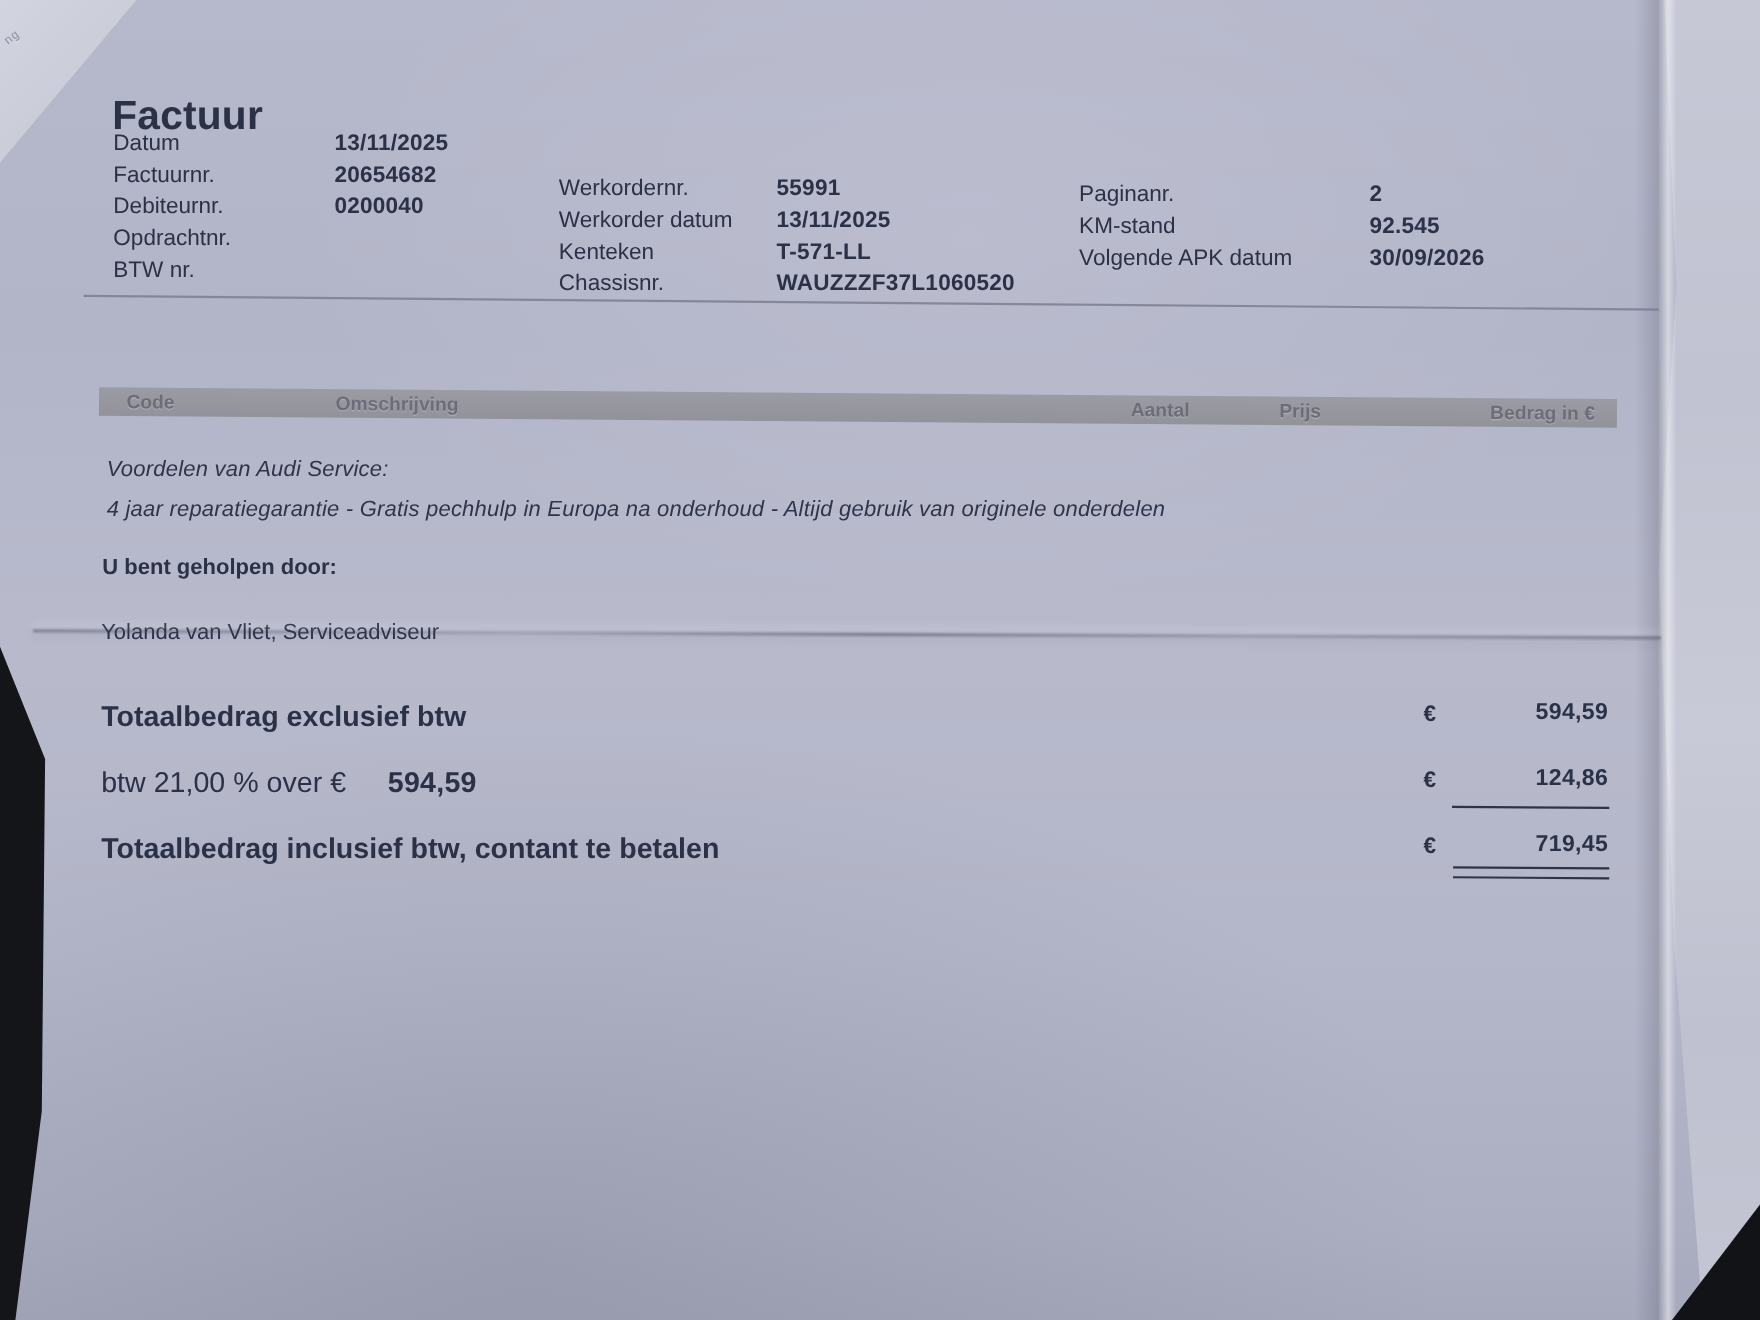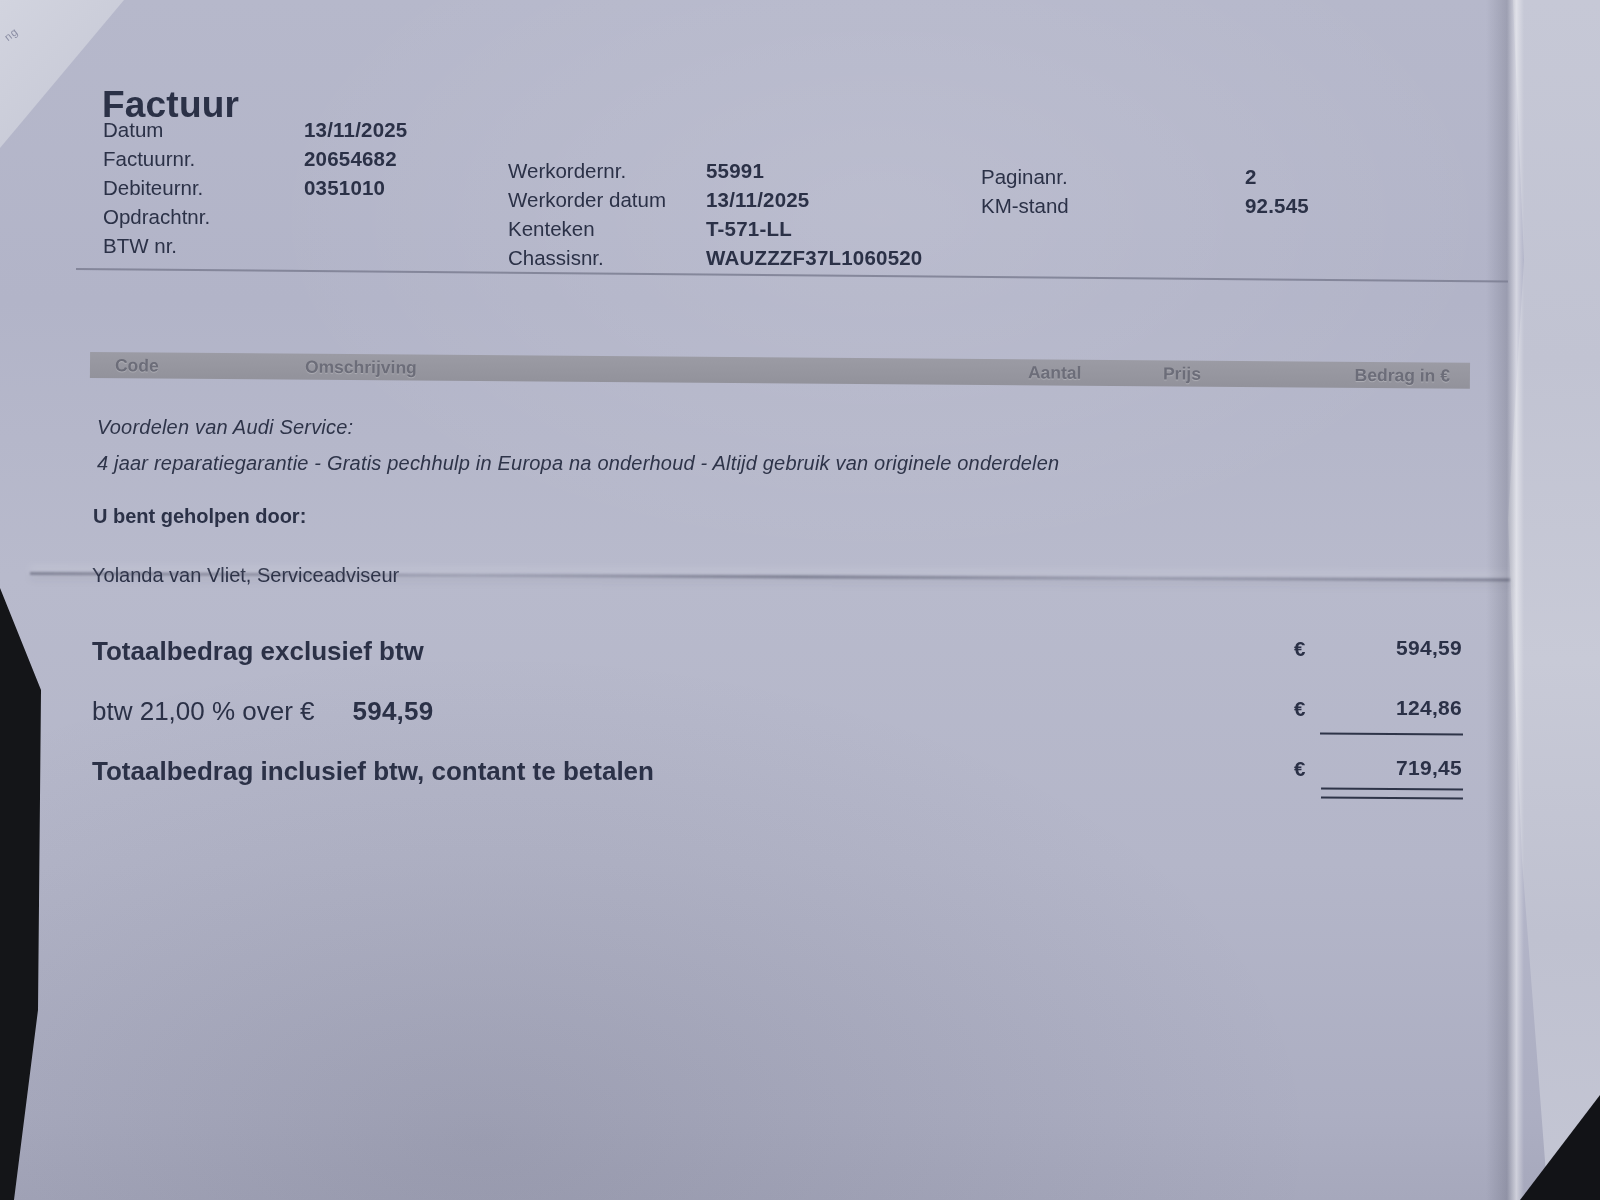--- a/index.html
+++ b/index.html
@@ -135,21 +135,21 @@
       <div class="irow">
           <span class="lbl">Datum</span>
           <span class="val">13/11/2025</span>
         </div>
       <div class="irow">
           <span class="lbl">Factuurnr.</span>
           <span class="val">20654682</span>
         </div>
       <div class="irow">
           <span class="lbl">Debiteurnr.</span>
-          <span class="val">0351010</span>
+          <span class="val">0200040</span>
         </div>
       <div class="irow">
           <span class="lbl">Opdrachtnr.</span>
           <span class="val"></span>
         </div>
       <div class="irow">
           <span class="lbl">BTW nr.</span>
           <span class="val"></span>
         </div>
     </div>
@@ -174,20 +174,24 @@
     </div>
 
     <div class="infocol col-right">
       <div class="irow">
           <span class="lbl">Paginanr.</span>
           <span class="val">2</span>
         </div>
       <div class="irow">
           <span class="lbl">KM-stand</span>
           <span class="val">92.545</span>
+        </div>
+      <div class="irow">
+          <span class="lbl">Volgende APK datum</span>
+          <span class="val">30/09/2026</span>
         </div>
     </div>
 
     <div class="crease1"></div>
 
     <div class="theadbar">
       <span class="th-code">Code</span>
       <span class="th-oms">Omschrijving</span>
       <span class="th-aantal">Aantal</span>
       <span class="th-prijs">Prijs</span>

